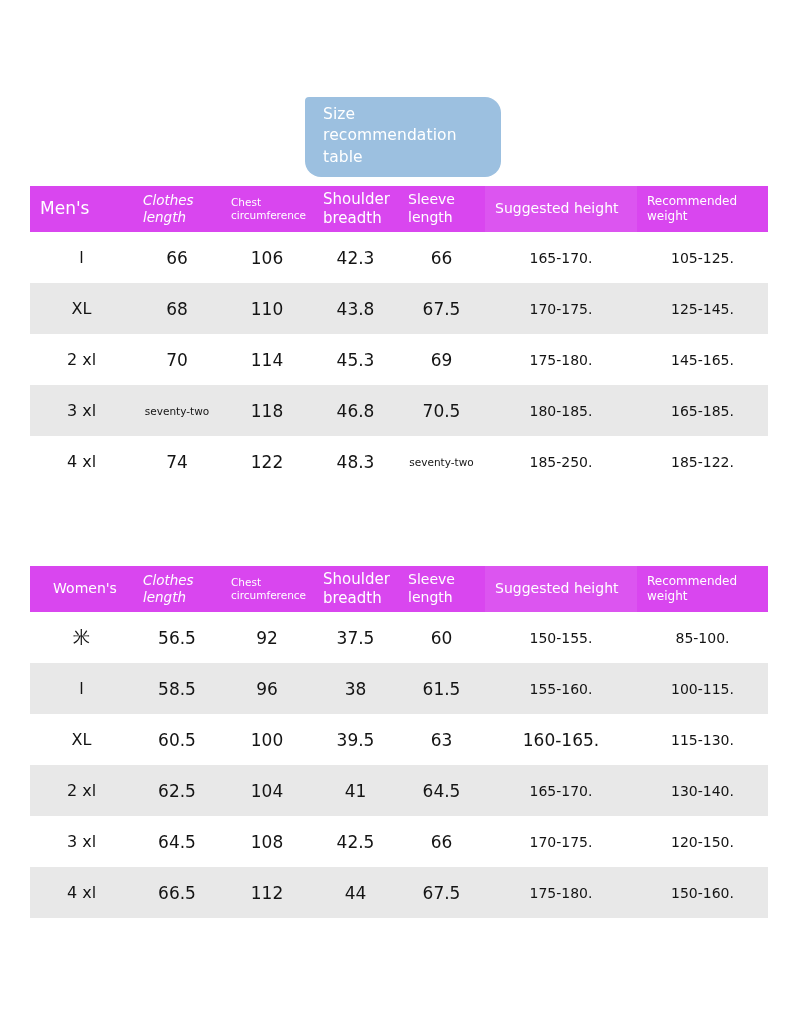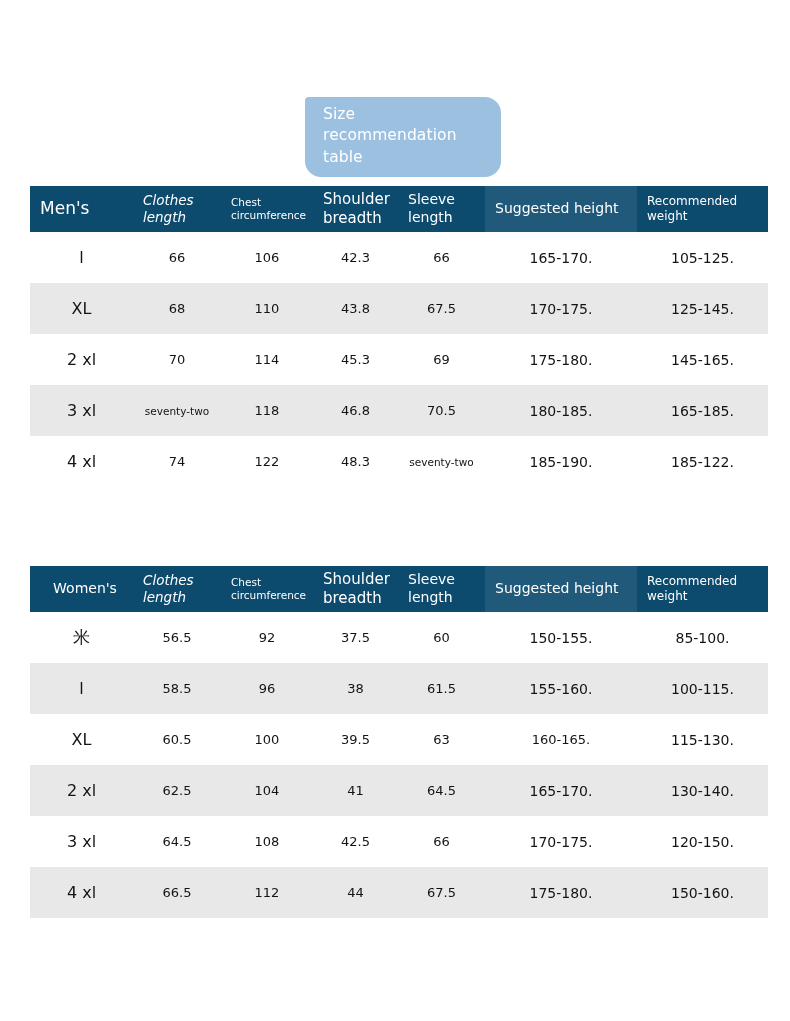--- a/index.html
+++ b/index.html
@@ -45,21 +45,21 @@
 
   .size-table col.c-size  { width: 103px; }
   .size-table col.c-cl    { width: 88px;  }
   .size-table col.c-chest { width: 92px;  }
   .size-table col.c-shoul { width: 85px;  }
   .size-table col.c-slv   { width: 87px;  }
   .size-table col.c-hgt   { width: 152px; }
   .size-table col.c-wgt   { width: 131px; }
 
   
-  .size-table thead tr { background: #0c4a6e; margin-left: 22px; }
+  .size-table thead tr { background: #d946ef; margin-left: 22px; }
   .size-table thead th {
     color: #ffffff;
     font-weight: normal;
     text-align: left;
     vertical-align: middle;
     height: 46px;
     padding: 0 6px 0 10px;
     line-height: 1.28;
     white-space: pre-line;
   }
@@ -75,21 +75,21 @@
   
   .size-table tbody tr { background: #ffffff; }
   .size-table tbody tr.alt { background: #e8e8e8; }
   .size-table tbody td {
     height: 51px;
     text-align: center;
     vertical-align: middle;
     color: #141414;
     padding: 0 4px;
   }
-  td.v-md   { font-size: 13px; }
+  td.v-md   { font-size: 17px; }
   td.v-lg   { font-size: 14px; }
   td.v-word { font-size: 10.5px; }
   td.v-size { font-size: 16px; }
   td.v-cjk  { font-size: 17px; font-family: "DejaVu Sans", sans-serif; }
 </style>
 </head>
 <body>
 
 <div id="title-pill">Size recommendation table</div>
 
@@ -155,21 +155,21 @@
       <td class="v-md">70.5</td>
       <td class="v-lg">180-185.</td>
       <td class="v-lg">165-185.</td>
     </tr>
     <tr>
       <td class="v-size">4 xl</td>
       <td class="v-md">74</td>
       <td class="v-md">122</td>
       <td class="v-md">48.3</td>
       <td class="v-word">seventy-two</td>
-      <td class="v-lg">185-190.</td>
+      <td class="v-lg">185-250.</td>
       <td class="v-lg">185-122.</td>
     </tr>
   </tbody>
 </table>
 
 <table class="size-table" id="womens-table">
   <colgroup>
     <col class="c-size">
       <col class="c-cl">
       <col class="c-chest">

